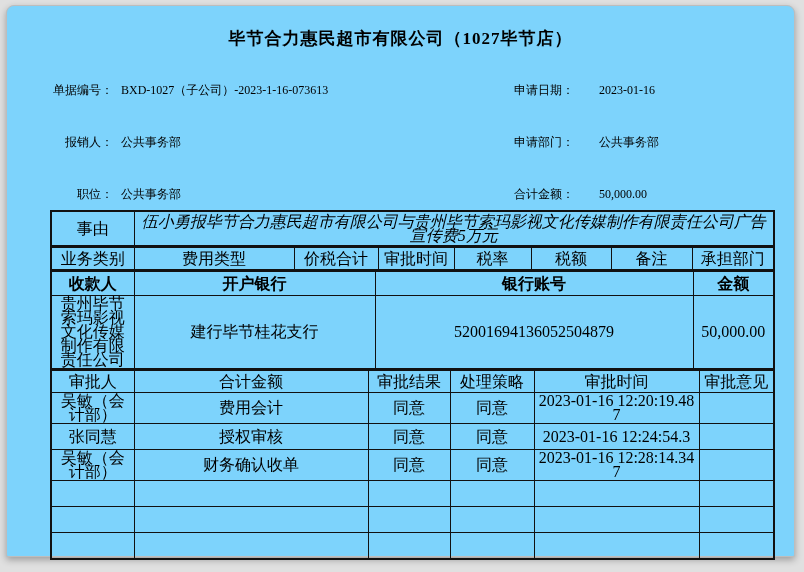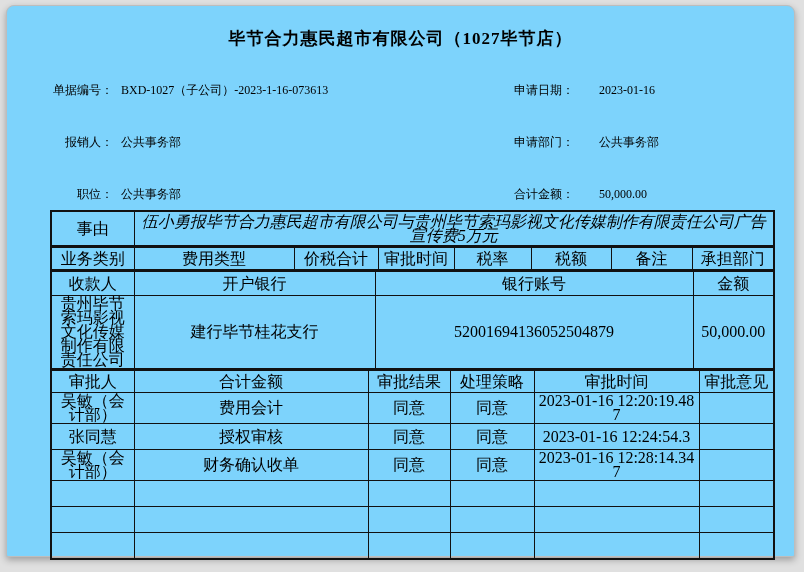--- a/index.html
+++ b/index.html
@@ -43,21 +43,21 @@
     border:1px solid #111;
     text-align:center;vertical-align:middle;
     padding:1px 2px;line-height:14px;
     overflow:hidden;word-break:break-all;
   }
   td.al{text-align:left;padding-left:6px;font-style:italic;}
   td.ar{text-align:right;padding-right:4px;}
   tr.h-reason td{height:31px;}
   tr.h-head1 td{height:19px;}
   tr.h-exp td{height:27px;}
-  tr.h-phead td{height:21px;}
+  tr.h-phead td{height:21px;font-weight:bold;}
   tr.h-pay td{height:60px;}
   tr.h-ahead td{height:19px;}
   tr.h-app td{height:23px;}
 </style>
 </head>
 <body>
 
 <div class="stage">
   <div class="page">
 

